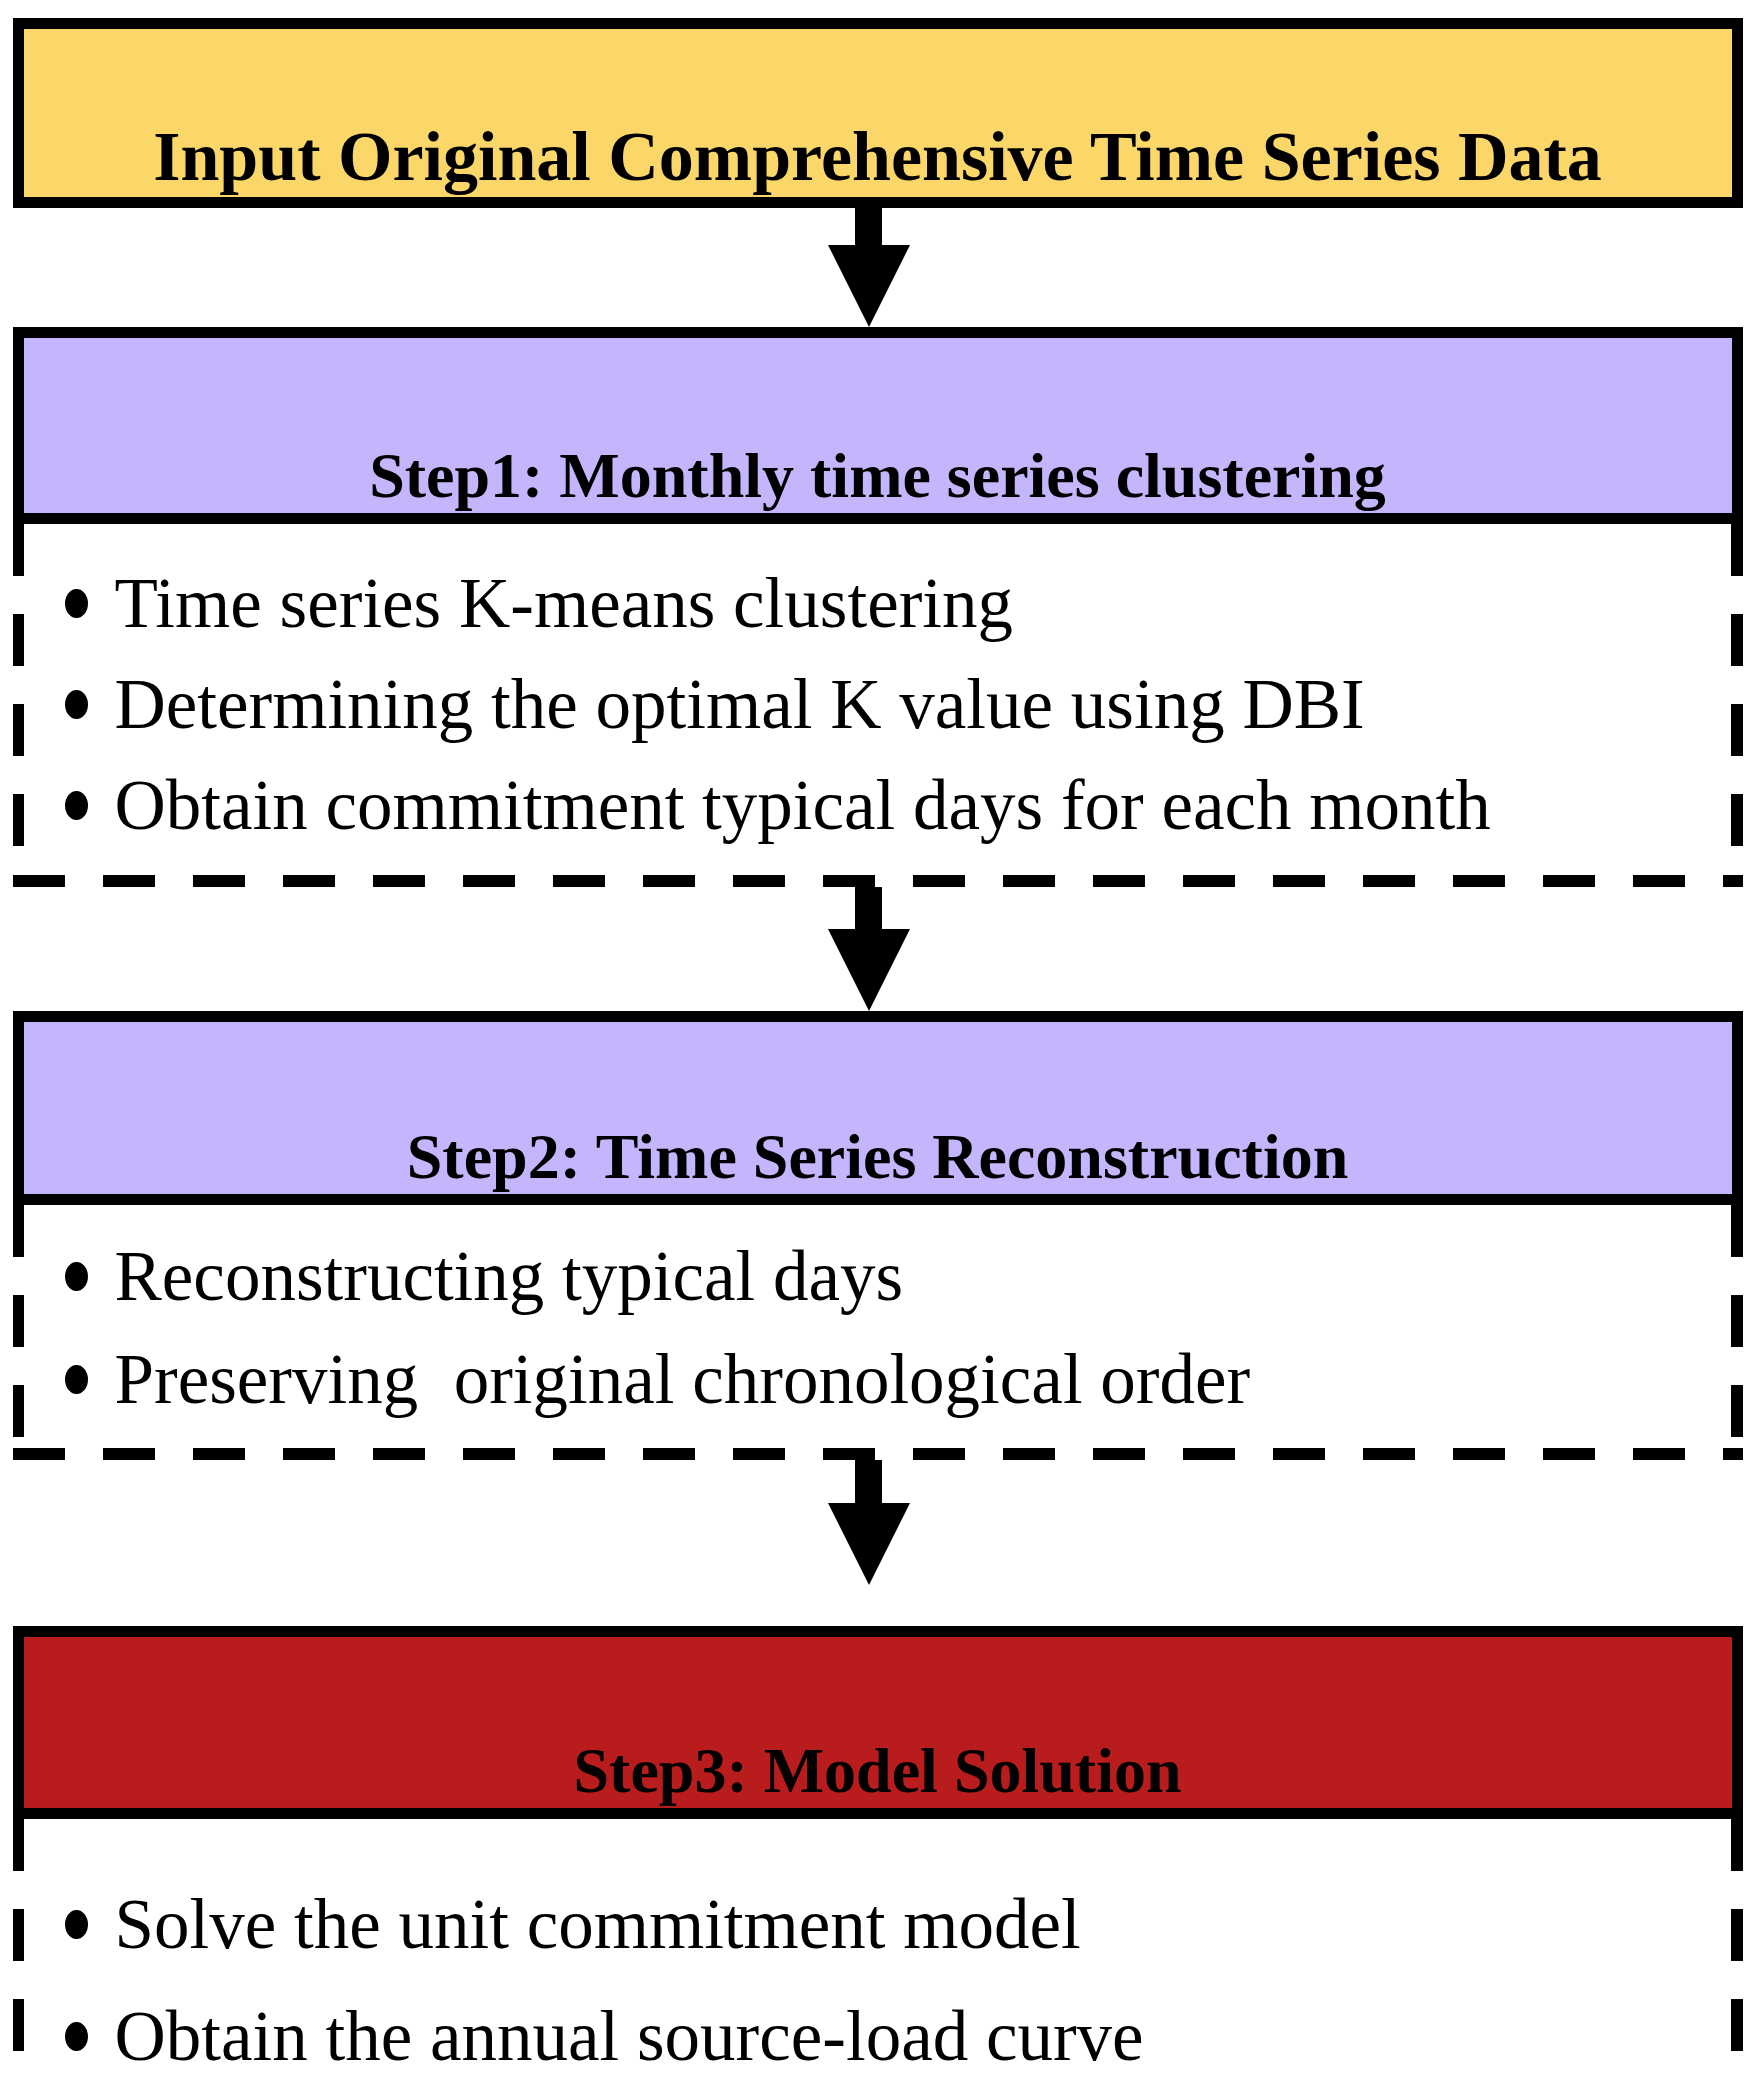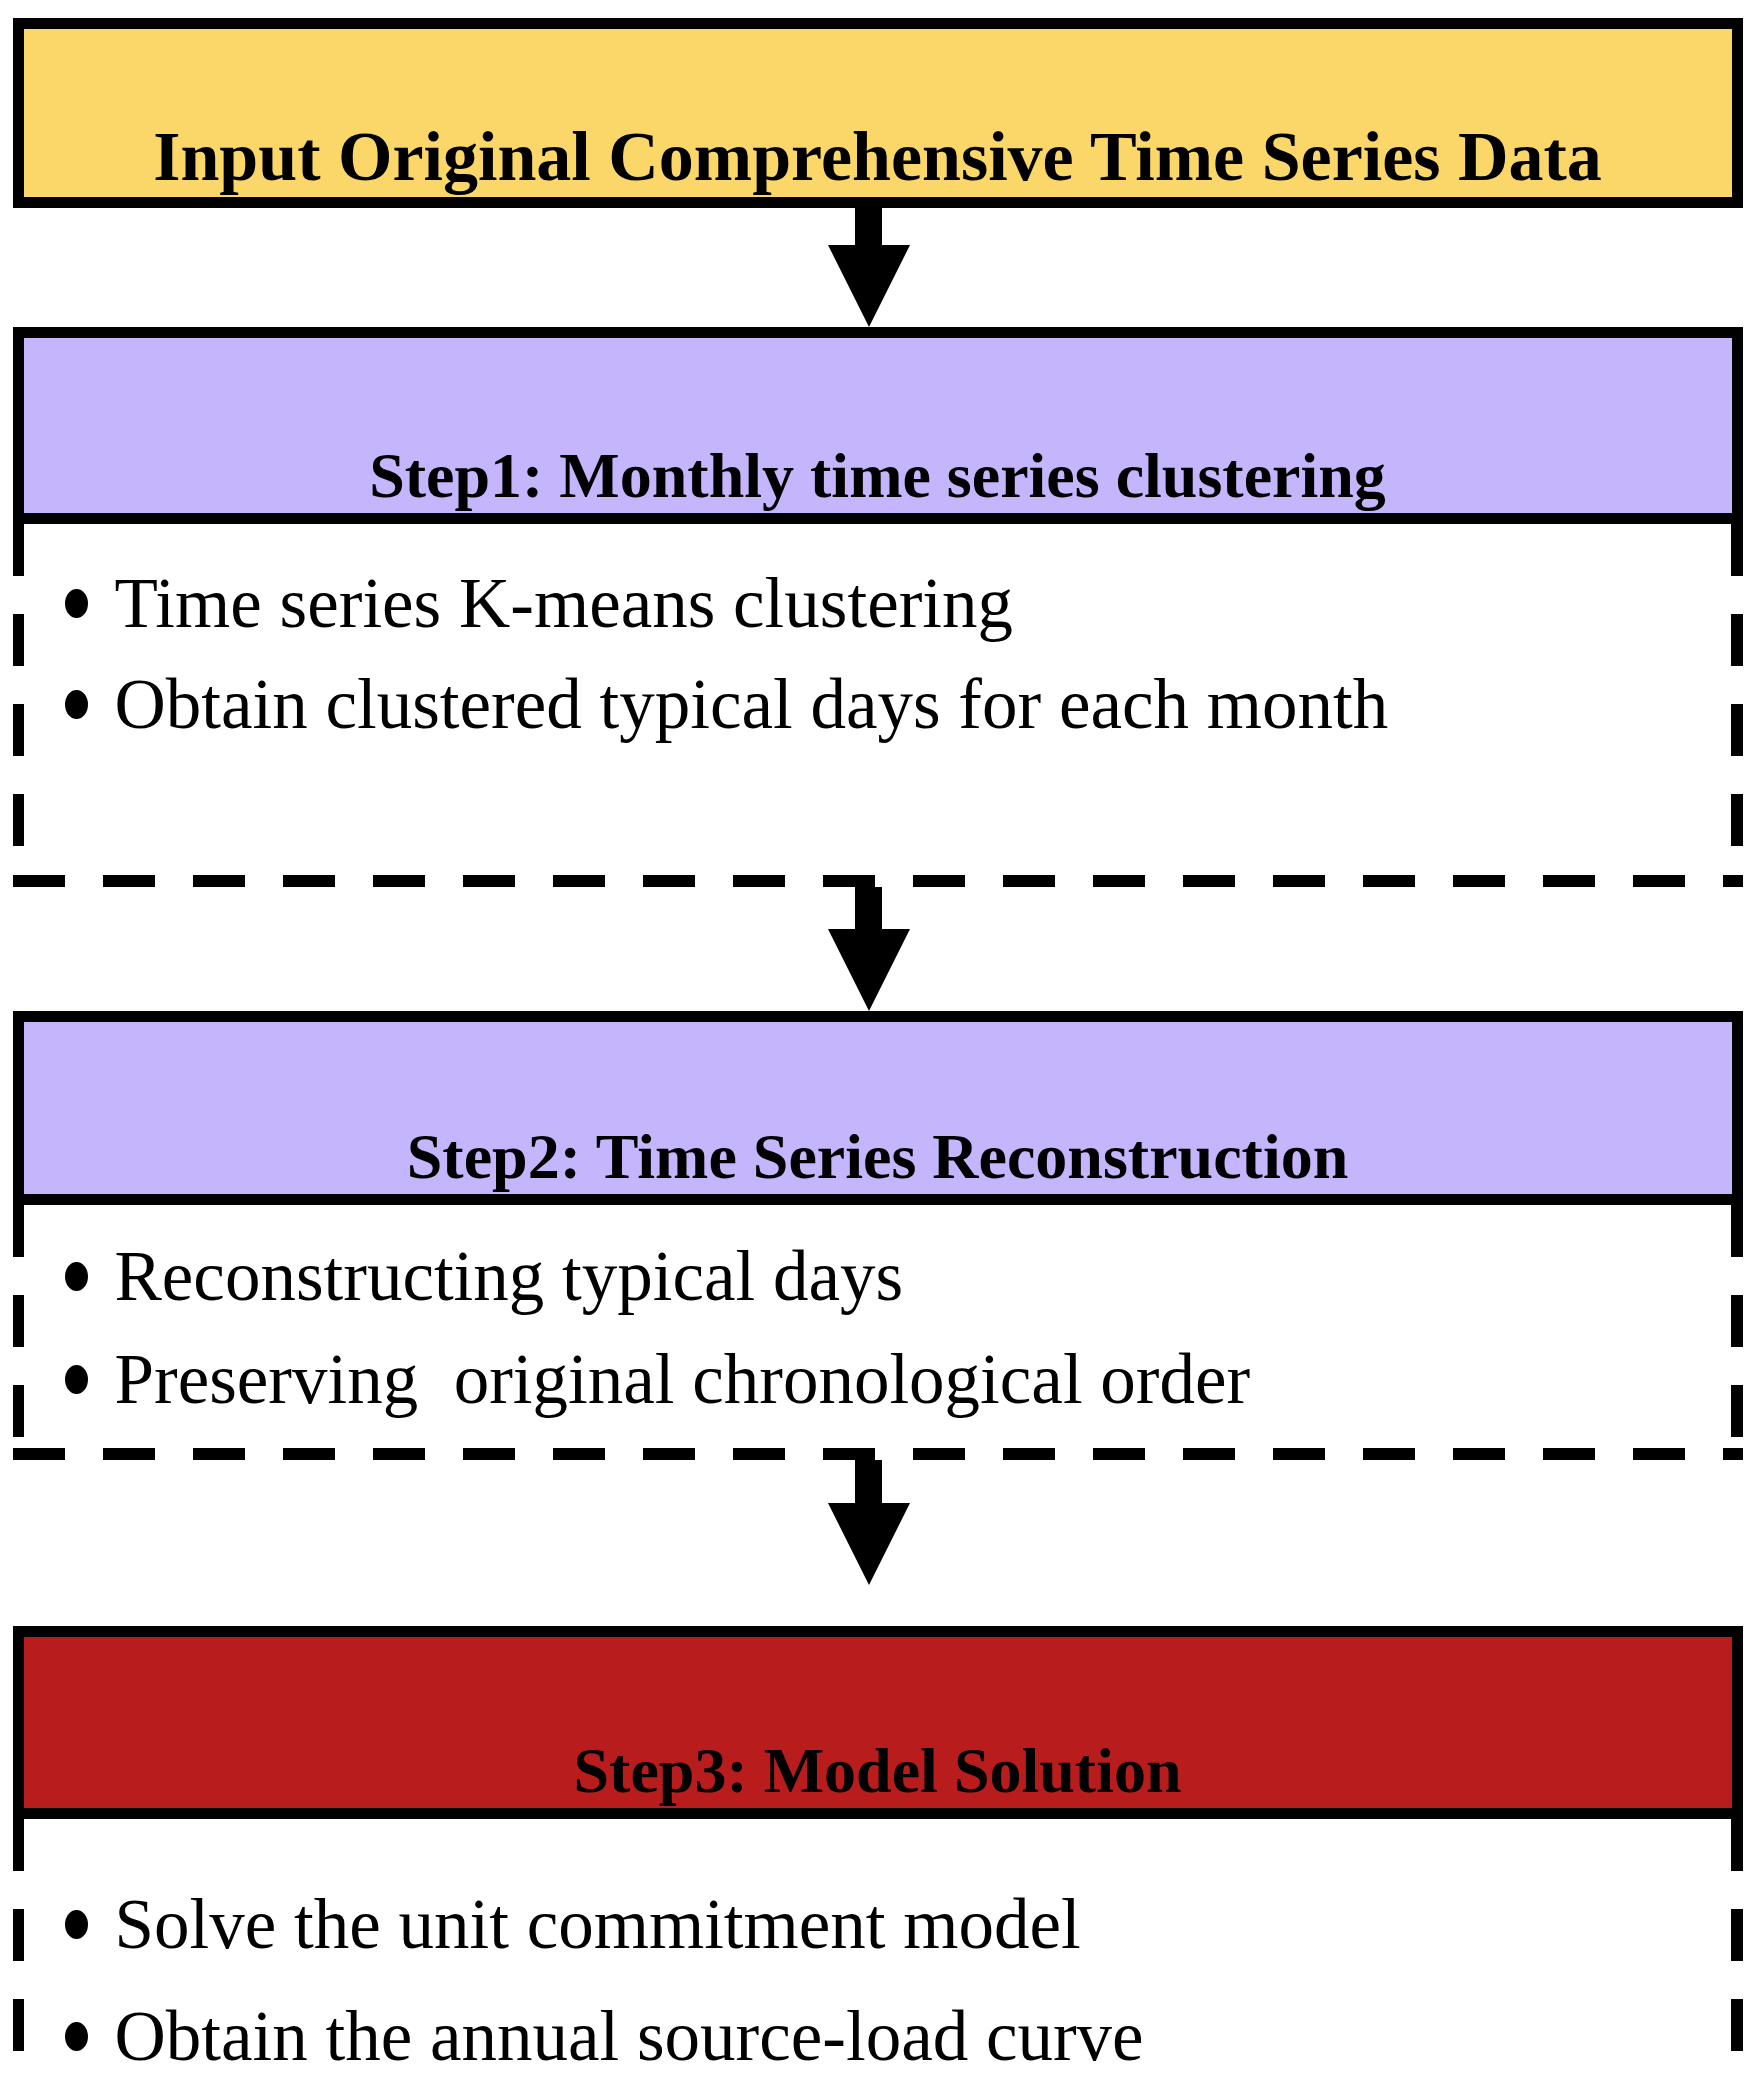--- a/index.html
+++ b/index.html
@@ -91,21 +91,25 @@
       <div class="edge-left"></div>
       <div class="edge-right"></div>
       <div class="edge-bottom"></div>
       <ul class="bullets">
         <li class="bullet-item">
           <span class="bullet"></span>
           <span class="bullet-text">Time series K-means clustering</span>
         </li>
         <li class="bullet-item">
           <span class="bullet"></span>
-          <span class="bullet-text">Obtain clustered typical days for each month</span>
+          <span class="bullet-text">Determining the optimal K value using DBI</span>
+        </li>
+        <li class="bullet-item">
+          <span class="bullet"></span>
+          <span class="bullet-text">Obtain commitment typical days for each month</span>
         </li>
       </ul>
     </div>
   </section>
 
   <div class="arrow a2">
     <div class="arrow-stem"></div>
     <div class="arrow-head"></div>
   </div>
 

